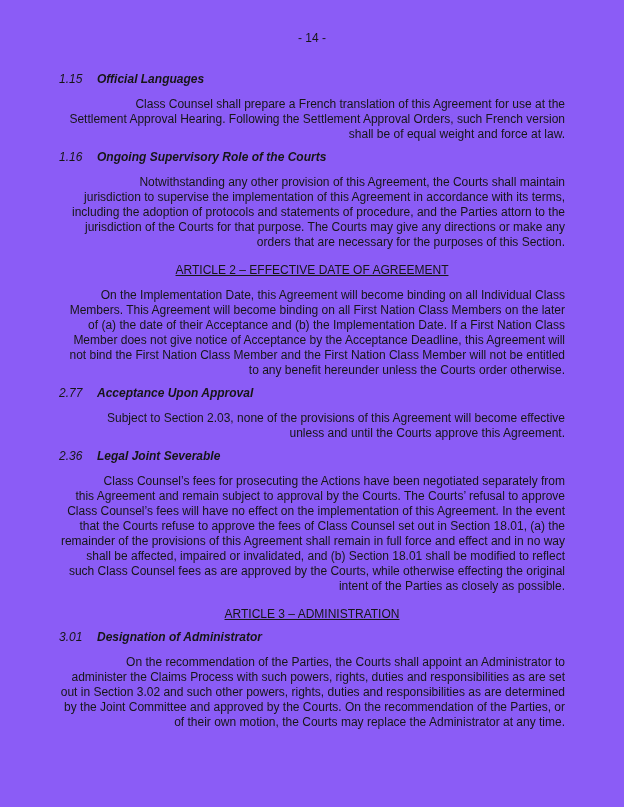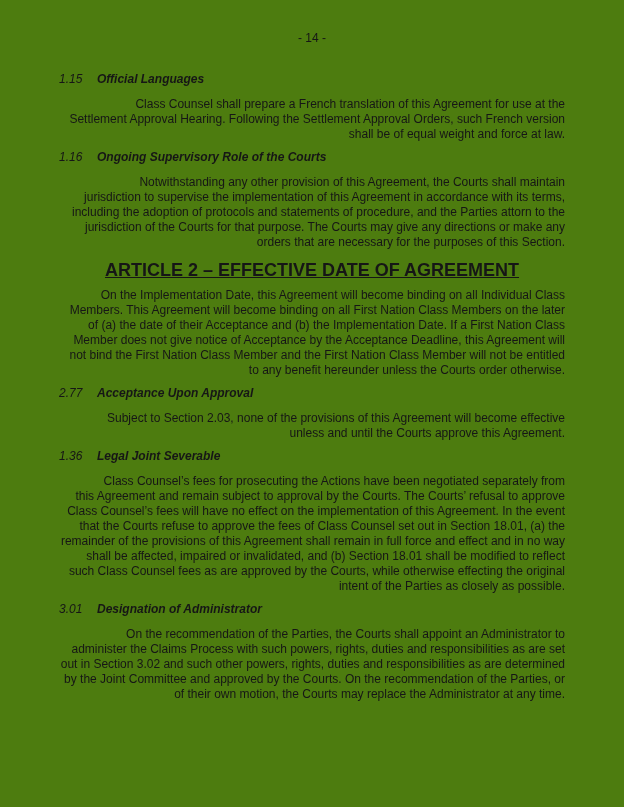--- a/index.html
+++ b/index.html
@@ -4,21 +4,21 @@
 <style>
   html, body {
     margin: 0;
     padding: 0;
     background: #ffffff;
   }
   .page {
     position: relative;
     width: 624px;
     height: 807px;
-    background: #4d7c0f;
+    background: #8b5cf6;
     color: #161616;
     font-family: "Liberation Sans", "DejaVu Sans", sans-serif;
     font-size: 12px;
     line-height: 15px;
     box-sizing: border-box;
     padding: 31px 59px 0 59px;
     overflow: hidden;
     -webkit-font-smoothing: antialiased;
   }
   .page-number {
@@ -39,22 +39,22 @@
     font-weight: normal;
   }
   .body-para {
     margin: 10px 0 0 0;
     text-indent: 33px;
     text-align: right;
   }
   .article-heading {
     margin: 13px 0 0 0;
     text-align: center;
-    font-weight: bold;
-    font-size: 18px;
+    font-weight: normal;
+    font-size: 12px;
   }
   .article-heading .u {
     text-decoration: underline;
   }
 </style>
 </head>
 <body>
 
 <div class="page">
 
@@ -75,23 +75,26 @@
   </h2>
 
   <p class="body-para">On the Implementation Date, this Agreement will become binding on all Individual Class Members.  This Agreement will become binding on all First Nation Class Members on the later of (a) the date of their Acceptance and (b) the Implementation Date.  If a First Nation Class Member does not give notice of Acceptance by the Acceptance Deadline, this Agreement will not bind the First Nation Class Member and the First Nation Class Member will not be entitled to any benefit hereunder unless the Courts order otherwise.</p>
 
   <div class="sec-head">
     <span class="sec-num">2.77</span><span class="sec-title">Acceptance Upon Approval</span>
   </div>
   <p class="body-para">Subject to Section 2.03, none of the provisions of this Agreement will become effective unless and until the Courts approve this Agreement.</p>
 
   <div class="sec-head">
-    <span class="sec-num">1.36</span><span class="sec-title">Legal Joint Severable</span>
+    <span class="sec-num">2.36</span><span class="sec-title">Legal Joint Severable</span>
   </div>
   <p class="body-para">Class Counsel’s fees for prosecuting the Actions have been negotiated separately from this Agreement and remain subject to approval by the Courts. The Courts’ refusal to approve Class Counsel’s fees will have no effect on the implementation of this Agreement. In the event that the Courts refuse to approve the fees of Class Counsel set out in Section 18.01, (a) the remainder of the provisions of this Agreement shall remain in full force and effect and in no way shall be affected, impaired or invalidated, and (b) Section 18.01 shall be modified to reflect such Class Counsel fees as are approved by the Courts, while otherwise effecting the original intent of the Parties as closely as possible.</p>
 
+  <h2 class="article-heading">
+    <span class="u">ARTICLE 3 – ADMINISTRATION</span>
+  </h2>
 
   <div class="sec-head">
     <span class="sec-num">3.01</span><span class="sec-title">Designation of Administrator</span>
   </div>
   <p class="body-para">On the recommendation of the Parties, the Courts shall appoint an Administrator to administer the Claims Process with such powers, rights, duties and responsibilities as are set out in Section 3.02 and such other powers, rights, duties and responsibilities as are determined by the Joint Committee and approved by the Courts.  On the recommendation of the Parties, or of their own motion, the Courts may replace the Administrator at any time.</p>
 
 </div>
 
 </body></html>

